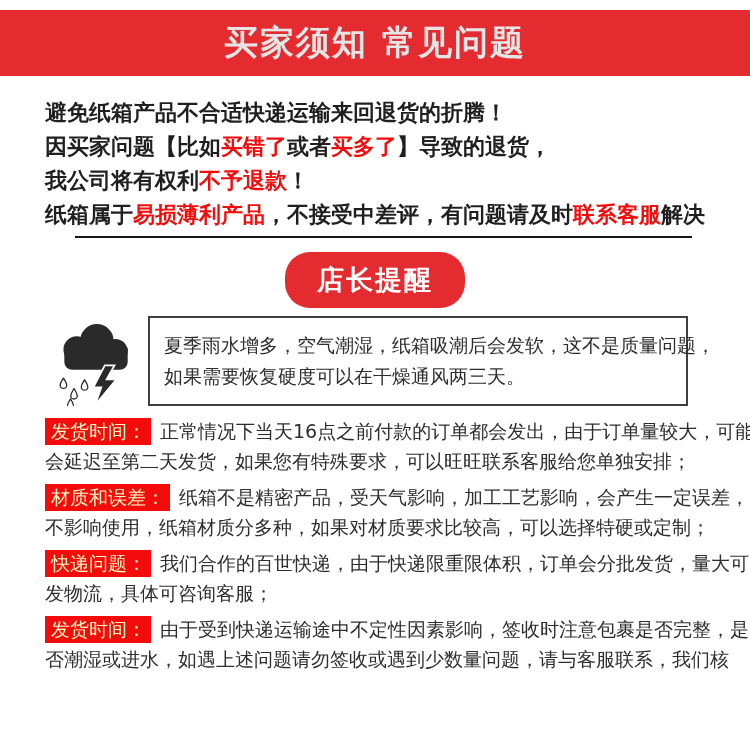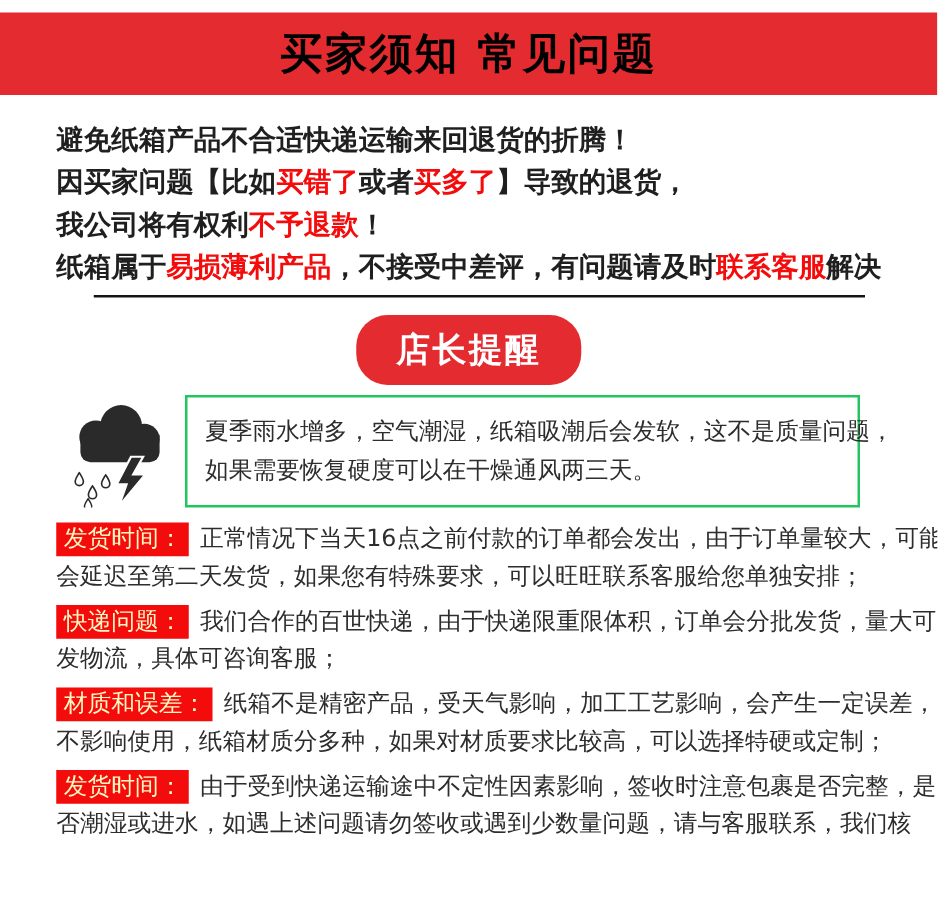--- a/index.html
+++ b/index.html
@@ -10,38 +10,38 @@
     --white:#ffffff;
   }
   *{margin:0;padding:0;box-sizing:border-box;}
   html,body{background:#ffffff;}
   body{font-family:"DejaVu Sans","Liberation Sans",sans-serif;}
   .page{position:relative;width:750px;height:739px;background:#ffffff;overflow:hidden;}
 
   
   .banner{margin-top:10px;width:750px;height:66px;background:var(--banner_red);
           display:flex;align-items:center;justify-content:center;}
-  .banner-title{color:#000000;font-size:34px;font-weight:bold;letter-spacing:2px;}
+  .banner-title{color:#e5e5e5;font-size:34px;font-weight:bold;letter-spacing:2px;}
 
   
   .intro{margin:20px 45px 0 45px;font-size:22px;font-weight:bold;color:var(--text_dark);}
   .iline{height:34px;line-height:34px;white-space:nowrap;}
   .red{color:var(--bright_red);}
 
   
   .divider{margin:4px 0 0 75px;width:617px;height:2px;background:#151515;}
   .pill-wrap{display:flex;justify-content:center;margin-top:14px;}
   .pill{width:180px;height:56px;background:var(--banner_red);border-radius:25px;
         display:flex;align-items:center;justify-content:center;
         color:#ffffff;font-size:27px;font-weight:bold;letter-spacing:2px;}
 
   
   .reminder-row{margin:8px 0 0 52px;display:flex;align-items:flex-start;}
   .cloud-icon{width:88px;height:90px;flex:0 0 88px;}
-  .notice-box{margin-left:8px;width:540px;border:2px solid #22c55e;padding:12px 14px;
+  .notice-box{margin-left:8px;width:540px;border:2px solid #404040;padding:12px 14px;
               font-size:19px;line-height:31px;color:var(--body_text);}
   .notice-line{white-space:nowrap;}
 
   
   .sections{margin:10px 45px 0 45px;}
   .section{margin-bottom:6px;font-size:19px;line-height:30px;color:var(--body_text);}
   .sec-line{height:30px;white-space:nowrap;}
   .sec-badge{display:inline-block;background:var(--bright_red);color:#fef9c3;
              padding:0 5px 0 6px;margin-right:9px;line-height:27px;vertical-align:baseline;}
 </style>
@@ -100,30 +100,30 @@
 
     <div class="section">
       <div class="sec-line">
         <span class="sec-badge">发货时间：</span><span>正常情况下当天16点之前付款的订单都会发出，由于订单量较大，可能</span>
       </div>
       <div class="sec-line">会延迟至第二天发货，如果您有特殊要求，可以旺旺联系客服给您单独安排；</div>
     </div>
 
     <div class="section">
       <div class="sec-line">
-        <span class="sec-badge">快递问题：</span><span>我们合作的百世快递，由于快递限重限体积，订单会分批发货，量大可</span>
+        <span class="sec-badge">材质和误差：</span><span>纸箱不是精密产品，受天气影响，加工工艺影响，会产生一定误差，</span>
       </div>
-      <div class="sec-line">发物流，具体可咨询客服；</div>
+      <div class="sec-line">不影响使用，纸箱材质分多种，如果对材质要求比较高，可以选择特硬或定制；</div>
     </div>
 
     <div class="section">
       <div class="sec-line">
-        <span class="sec-badge">材质和误差：</span><span>纸箱不是精密产品，受天气影响，加工工艺影响，会产生一定误差，</span>
+        <span class="sec-badge">快递问题：</span><span>我们合作的百世快递，由于快递限重限体积，订单会分批发货，量大可</span>
       </div>
-      <div class="sec-line">不影响使用，纸箱材质分多种，如果对材质要求比较高，可以选择特硬或定制；</div>
+      <div class="sec-line">发物流，具体可咨询客服；</div>
     </div>
 
     <div class="section">
       <div class="sec-line">
         <span class="sec-badge">发货时间：</span><span>由于受到快递运输途中不定性因素影响，签收时注意包裹是否完整，是</span>
       </div>
       <div class="sec-line">否潮湿或进水，如遇上述问题请勿签收或遇到少数量问题，请与客服联系，我们核</div>
     </div>
 
   </div>

